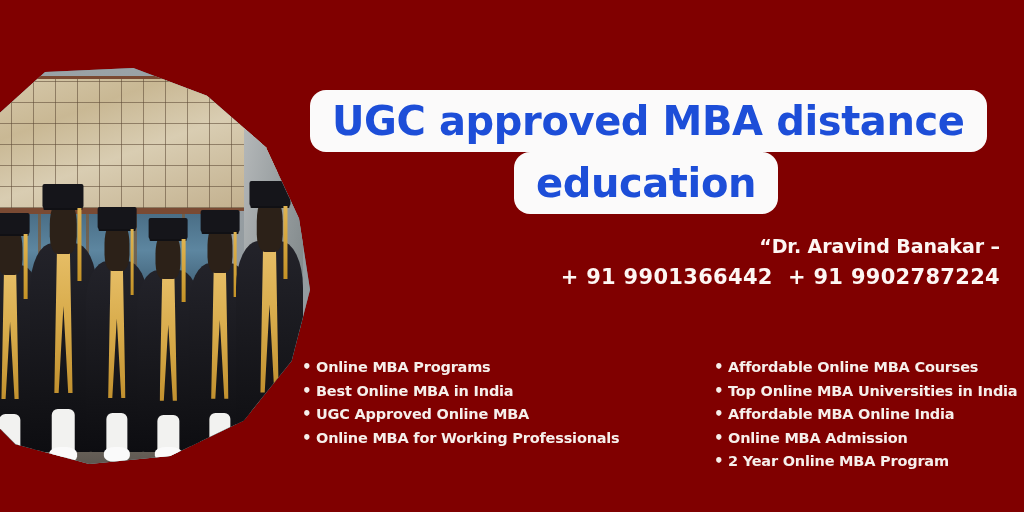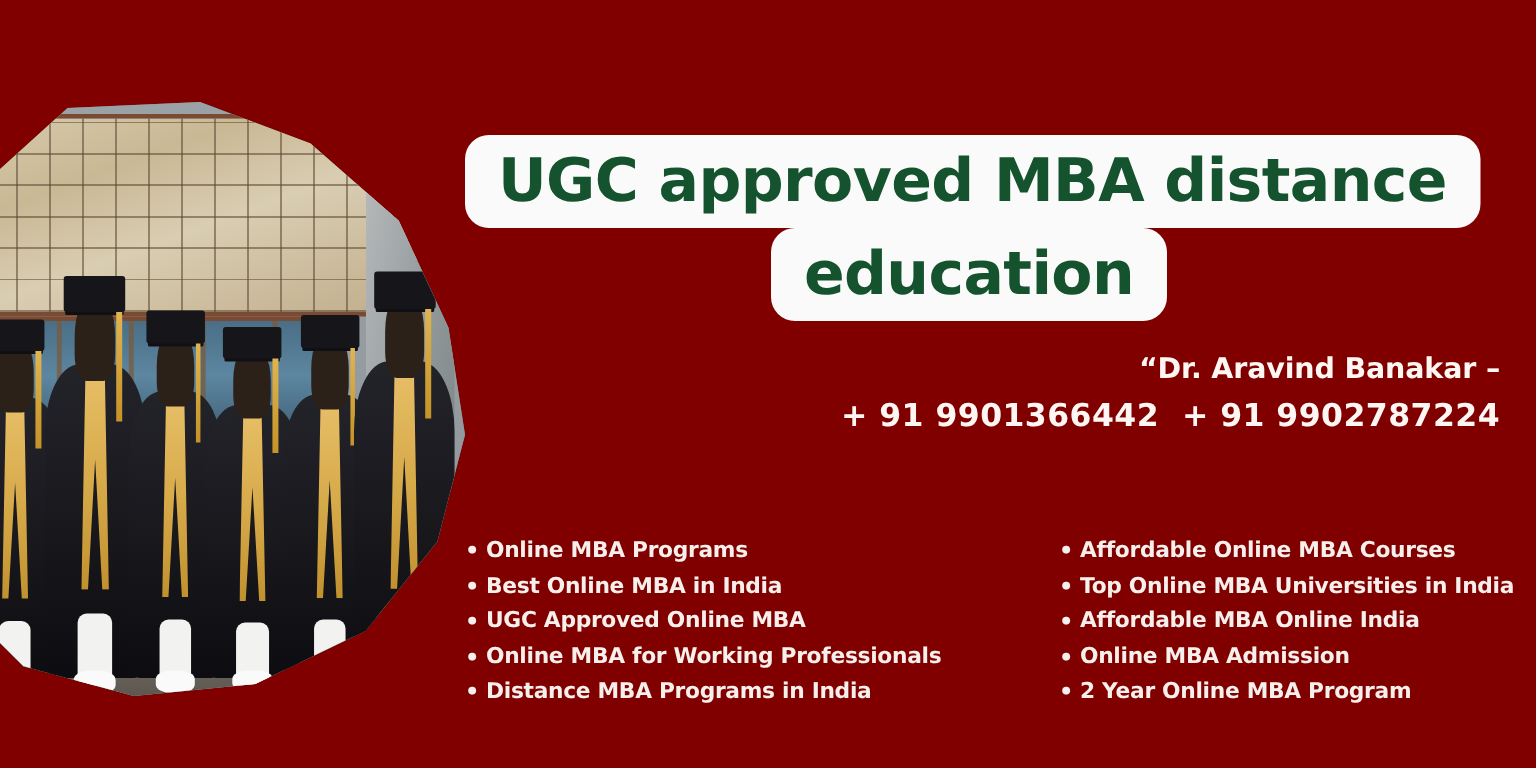--- a/index.html
+++ b/index.html
@@ -172,21 +172,21 @@
   .headline {
     position: absolute;
     left: 310px; top: 90px;
     width: 672px;
     text-align: center;
     line-height: 0;
   }
   .headline .hl-line {
     display: inline-block;
     background: #fbfafa;
-    color: #14532d;
+    color: #1d4ed8;
     font-family: "DejaVu Sans", sans-serif;
     font-weight: bold;
     font-size: 40px;
     letter-spacing: -.4px;
     line-height: 62px;
     padding: 0 22px;
     border-radius: 16px;
     white-space: nowrap;
   }
   .headline .hl-row { display: block; line-height: 0; }
@@ -209,21 +209,22 @@
     font-size: 21px;
     letter-spacing: .3px;
     white-space: pre;
   }
 
   .lists {
     position: absolute;
     left: 306px; top: 356px;
     width: 706px;
     display: flex;
-    gap: 6px;
+    gap: 22px;
+    justify-content: flex-end;
   }
   .list-col { flex: 0 0 auto; }
   .list-col.left  { width: 390px; }
   .list-col.right { width: 302px; }
   .list-col ul {
     margin: 0;
     padding: 0 0 0 18px;
     list-style: none;
   }
   .list-col li {
@@ -328,21 +329,20 @@
     <div class="phone-line">+ 91 9901366442  + 91 9902787224</div>
   </div>
 
   <div class="lists">
     <div class="list-col left">
       <ul>
         <li>Online MBA Programs</li>
         <li>Best Online MBA in India</li>
         <li>UGC Approved Online MBA</li>
         <li>Online MBA for Working Professionals</li>
-        <li>Distance MBA Programs in India</li>
       </ul>
     </div>
     <div class="list-col right">
       <ul>
         <li>Affordable Online MBA Courses</li>
         <li>Top Online MBA Universities in India</li>
         <li>Affordable MBA Online India</li>
         <li>Online MBA Admission</li>
         <li>2 Year Online MBA Program</li>
       </ul>

